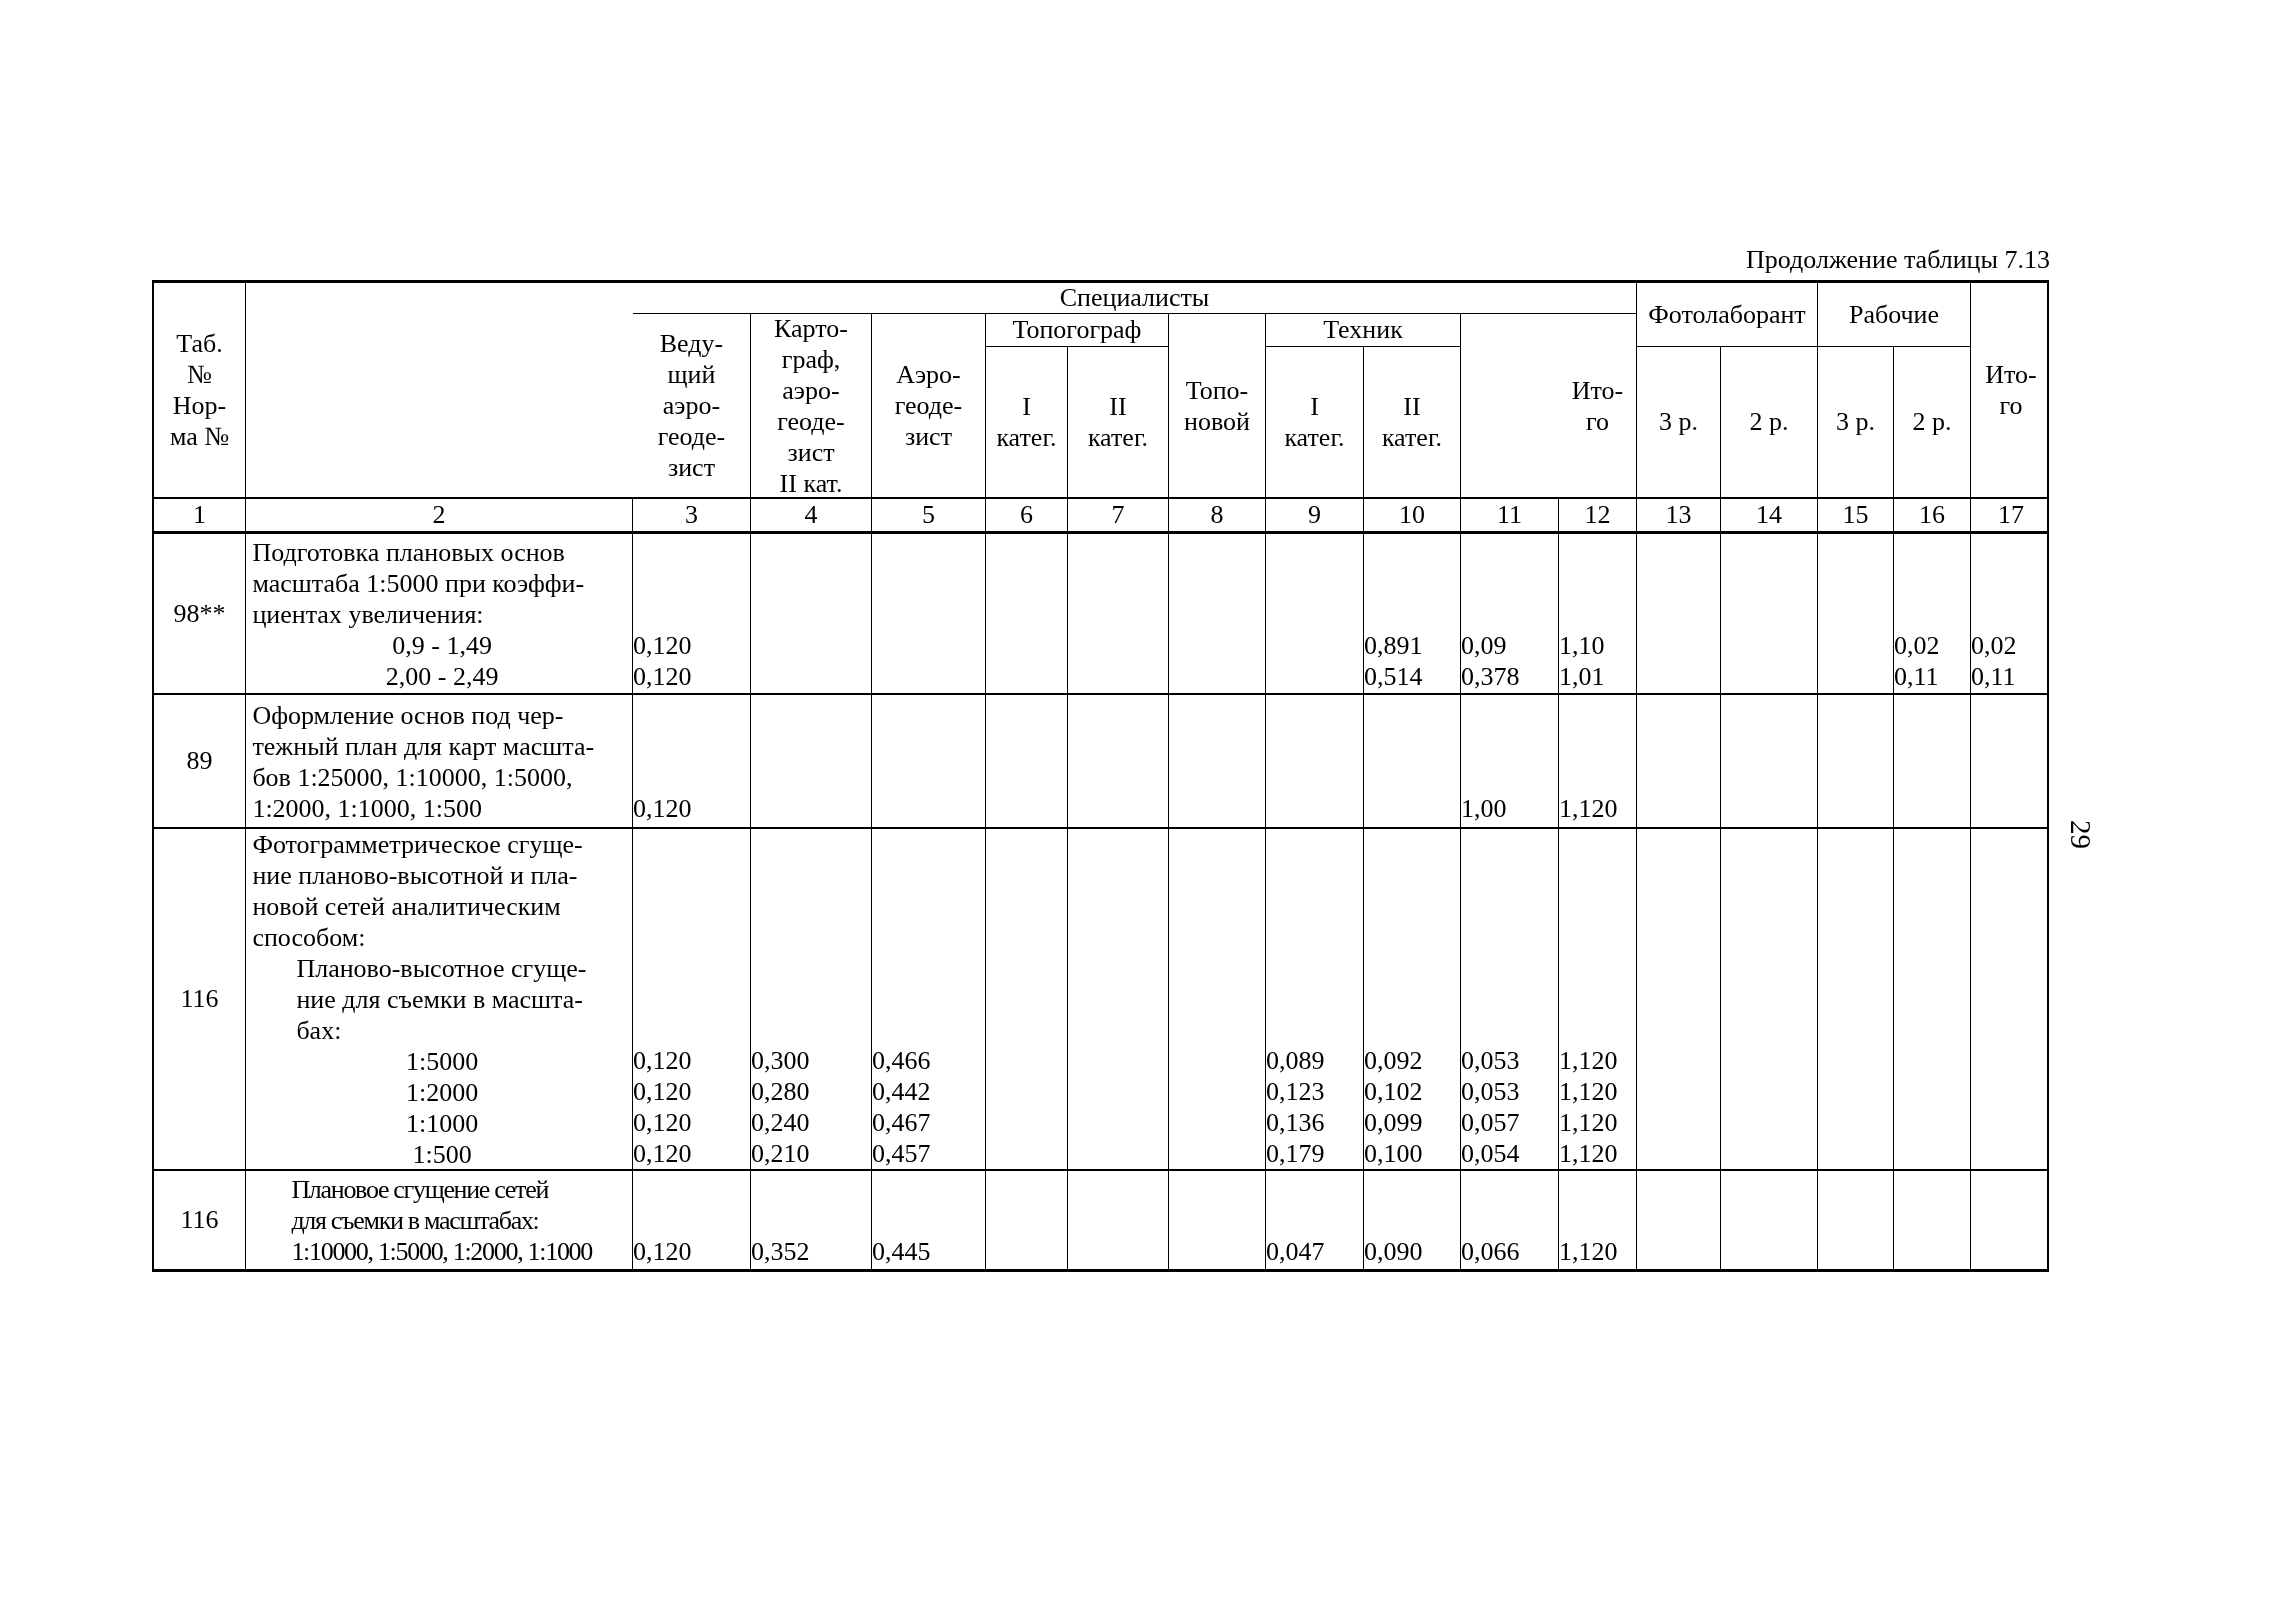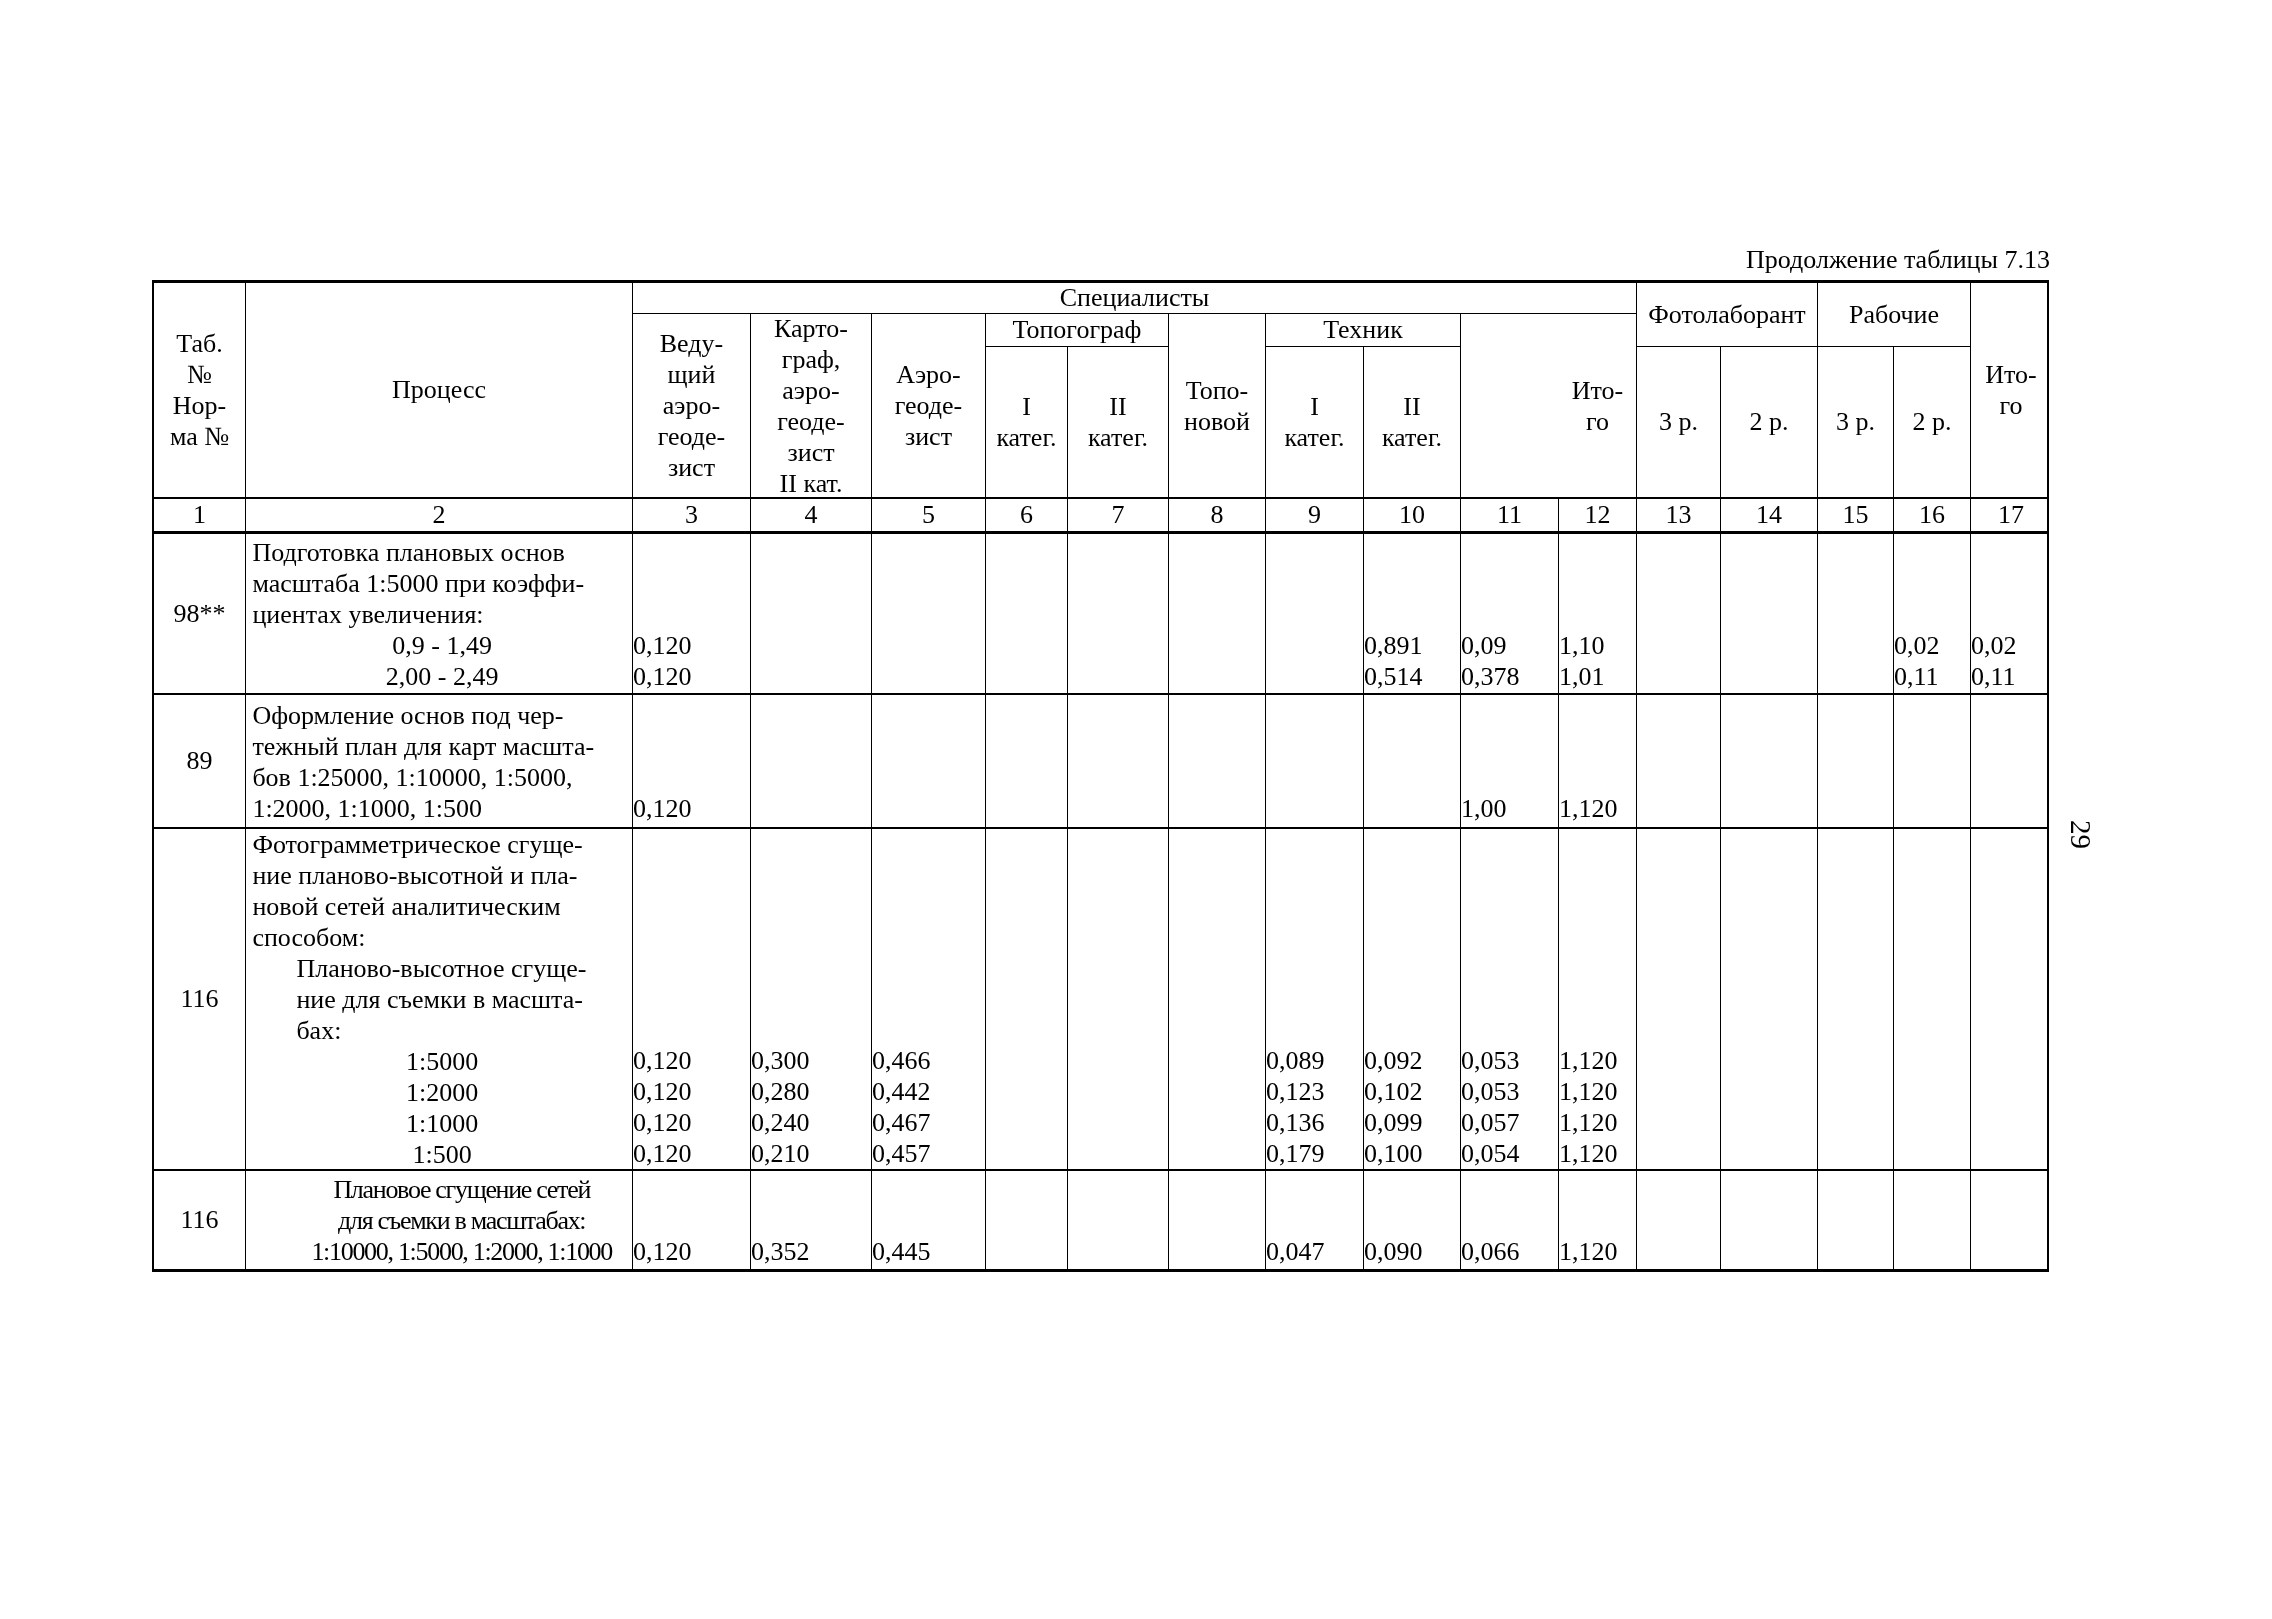--- a/index.html
+++ b/index.html
@@ -73,43 +73,40 @@
   
   .drow { display: flex; border-bottom: 2.6px solid #000; font-size: 26px; }
   .drow:last-child { border-bottom: none; }
   .c { flex: none; border-right: 1.9px solid #000; overflow: hidden; }
   .num { display: flex; align-items: center; justify-content: center; }
   .pcell { padding-left: 6.4px; }
   .vcell { text-align: left; }
   .lines { white-space: pre; line-height: 31px; }
   .centerblock { text-align: center; width: 100%; }
   .indentblock { margin-left: 44px; }
-  .tightblock { margin-left: 39px; letter-spacing: -1.3px; text-align: center; }
+  .tightblock { margin-left: 39px; letter-spacing: -1.3px; }
   .pt5 { padding-top: 3.2px; } .pt8 { padding-top: 5.1px; } .pt4 { padding-top: 2.6px; }
 </style>
 </head>
 <body>
 
 <div class="page">
 
   <div class="title">Продолжение таблицы 7.13</div>
 
   <div class="pageno">29</div>
 
   <div class="tbl">
 
     <div class="hgrid">
       <div class="hc" style="grid-area:1/1/4/2">
           <div class="lines hl">Таб.
 №
 Нор-
 ма №</div>
-        </div>
-      <div class="hc" style="grid-area:1/2/4/3">
-          <span>Процесс</span>
         </div>
       <div class="hc hb" style="grid-area:1/3/2/13">
           <span>Специалисты</span>
         </div>
       <div class="hc" style="grid-area:2/3/4/4">
           <div class="lines hl">Веду-
 щий
 аэро-
 геоде-
 зист</div>

